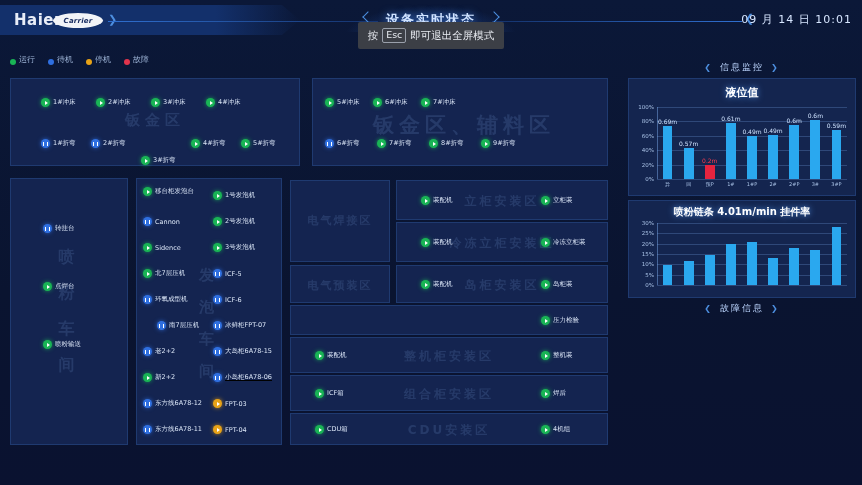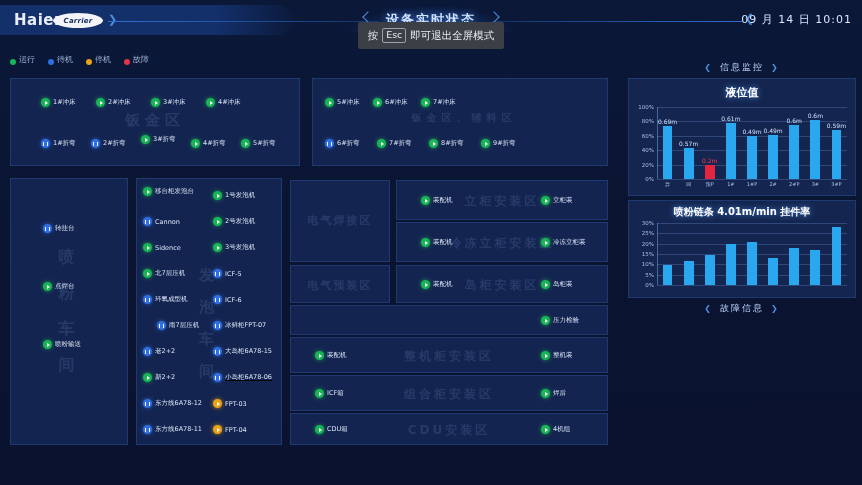--- a/index.html
+++ b/index.html
@@ -171,36 +171,36 @@
         <span class="lbl">4#冲床</span>
       </div>
       <div class="node" style="left: 30px; top: 60px;">
         <span class="dot b pause"></span>
         <span class="lbl">1#折弯</span>
       </div>
       <div class="node" style="left: 80px; top: 60px;">
         <span class="dot b pause"></span>
         <span class="lbl">2#折弯</span>
       </div>
-      <div class="node" style="left: 130px; top: 56px; text-align: center;">
+      <div class="node" style="left: 130px; top: 77px; text-align: center;">
         <span class="dot g"></span>
         <span class="lbl">3#折弯</span>
       </div>
       <div class="node" style="left: 180px; top: 60px;">
         <span class="dot g"></span>
         <span class="lbl">4#折弯</span>
       </div>
       <div class="node" style="left: 230px; top: 60px;">
         <span class="dot g"></span>
         <span class="lbl">5#折弯</span>
       </div>
     </div>
 
   <div class="panel" style="left:312px; top:78px; width:296px; height:88px;">
-    <div class="wm" style="left:8px; right:0; top:32px; text-align:center; font-size:10px;">钣金区、辅料区</div>
+    <div class="wm" style="left:8px; right:0; top:32px; text-align:center; font-size:21px;">钣金区、辅料区</div>
     <div id="sma-row1"></div>
     <div id="sma-row2"></div>
   <div class="node" style="left: 12px; top: 19px;">
         <span class="dot g"></span>
         <span class="lbl">5#冲床</span>
       </div>
       <div class="node" style="left: 60px; top: 19px;">
         <span class="dot g"></span>
         <span class="lbl">6#冲床</span>
       </div>

